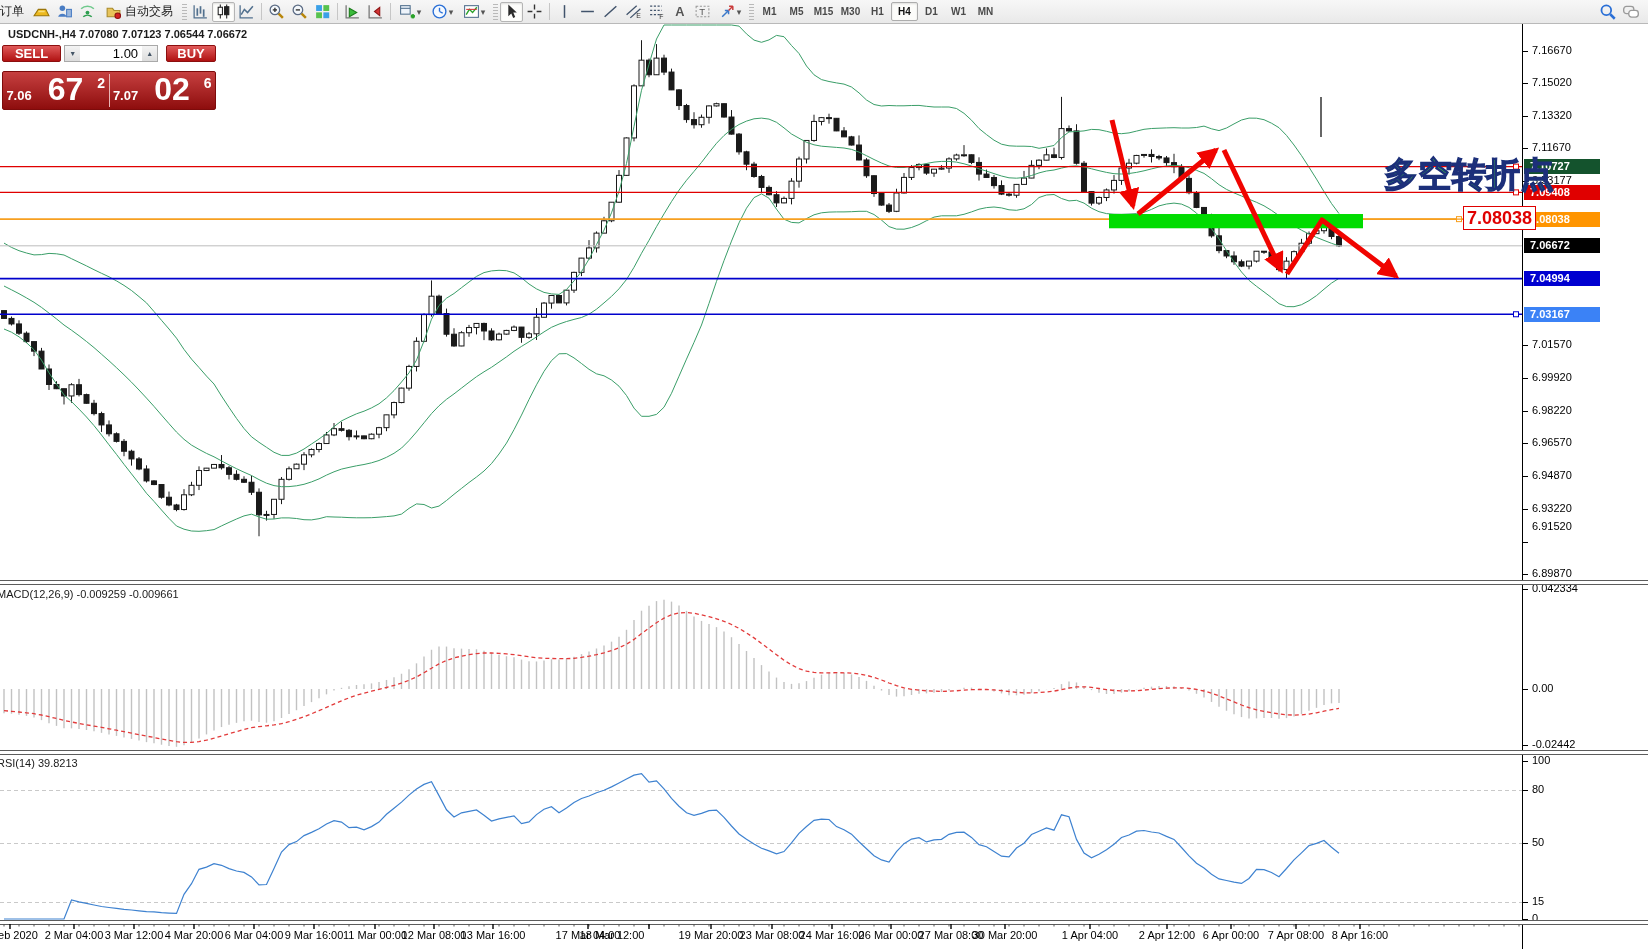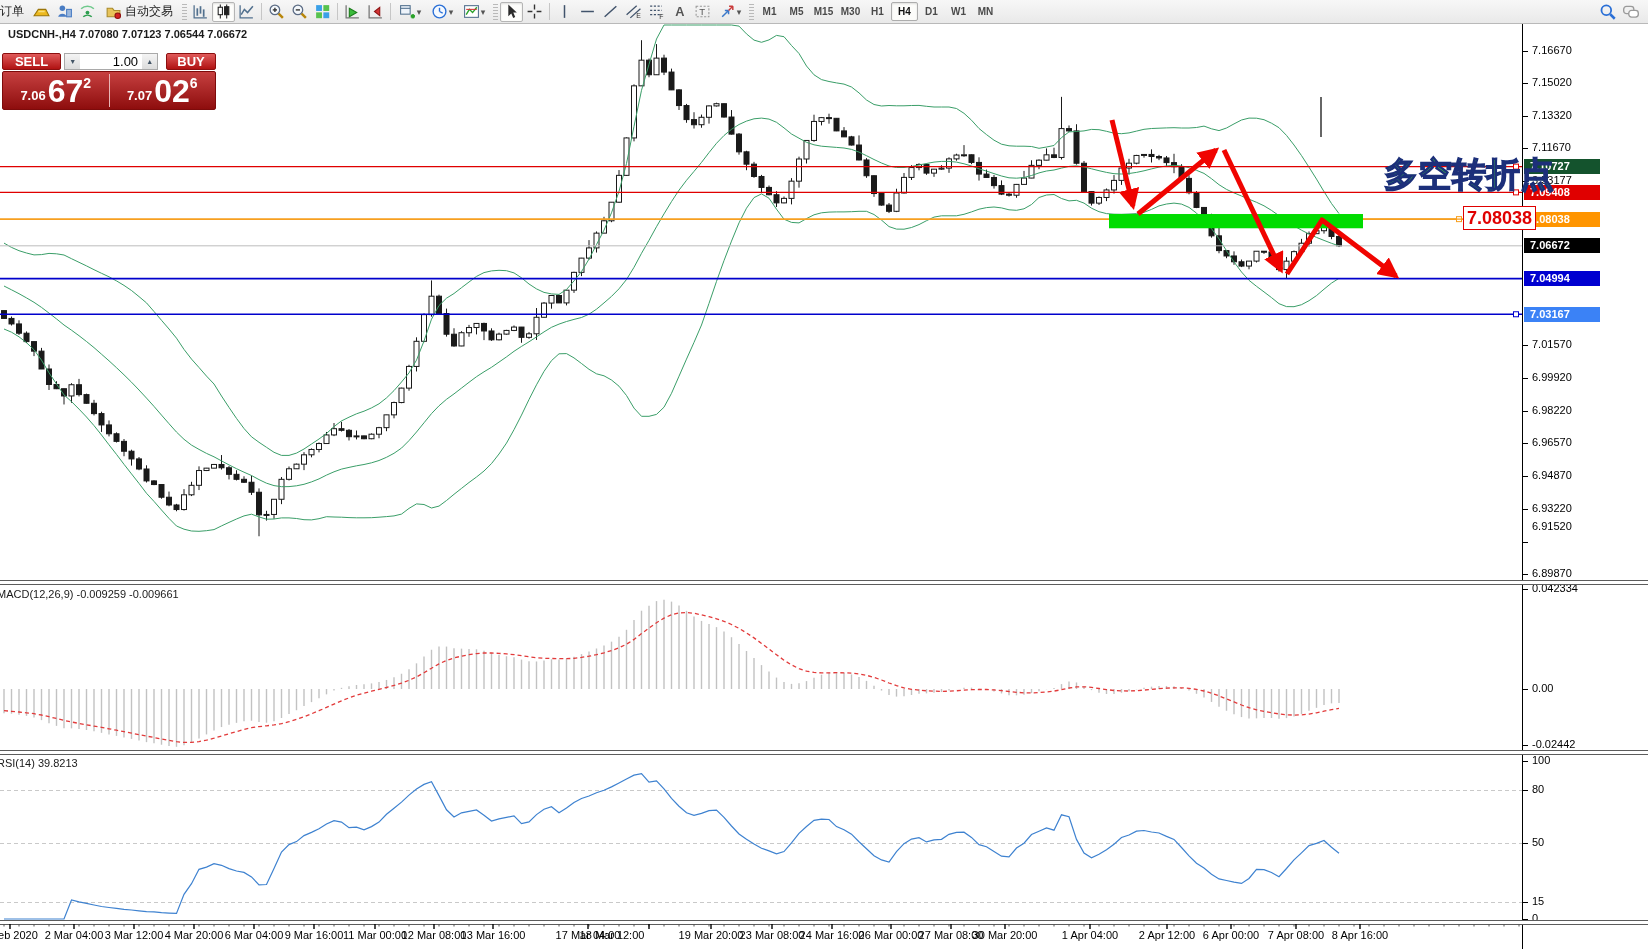--- a/index.html
+++ b/index.html
@@ -35,31 +35,31 @@
   #symline{position:absolute;left:8px;top:28px;font-size:11px;font-weight:bold;color:#1a1a1a;}
   #macdlab{position:absolute;left:-3px;top:588px;font-size:11px;color:#1a1a1a;}
   #rsilab{position:absolute;left:-3px;top:757px;font-size:11px;color:#1a1a1a;}
   #cnnote{position:absolute;left:1384px;top:152px;font-size:34px;font-weight:bold;color:#3fd43f;
           -webkit-text-stroke:1.3px #1c2f7a;letter-spacing:0px;white-space:nowrap;}
   #pricetag{position:absolute;left:1463px;top:206px;border:1px solid #e00000;background:#fff;
             color:#e00000;font-size:18px;font-weight:bold;padding:0 3px;line-height:22px;}
   .tlab{position:absolute;transform:translateX(-50%);top:929px;font-size:11px;color:#000;white-space:nowrap;}
   
   #panel{position:absolute;left:2px;top:45px;width:214px;}
-  #prow1{display:flex;height:25px;align-items:flex-end;}
+  #prow1{display:flex;height:25px;align-items:flex-start;}
   .redbtn{background:linear-gradient(#e05a5a,#b01212);border:1px solid #8c0f0f;border-radius:2px;
           color:#fff;font-size:13px;font-weight:bold;display:flex;align-items:center;justify-content:center;}
   #sellbtn{width:62px;}  #buybtn{width:52px;margin-left:8px;}
   #volgrp{display:flex;margin-left:3px;border:1px solid #a9a9a9;background:#fff;}
   .spin{width:15px;background:linear-gradient(#f4f4f4,#dcdcdc);border:0;display:flex;align-items:center;
         justify-content:center;font-size:7px;color:#456;}
   #volval{width:58px;font-size:13px;color:#000;display:flex;align-items:center;justify-content:flex-end;padding-right:4px;}
   #qrow{display:flex;height:37px;margin-top:1px;background:linear-gradient(#c64040,#8e0d0d);
         border:1px solid #7d0b0b;border-radius:2px;color:#fff;}
-  .q{flex:1;display:flex;align-items:center;justify-content:center;}
+  .q{flex:1;display:flex;align-items:flex-start;justify-content:center;gap:14px;}
   .q-small{font-size:13px;font-weight:bold;align-self:flex-end;margin-bottom:6px;margin-right:2px;}
   .q-big{font-size:32px;font-weight:bold;line-height:34px;}
   .q-sup{font-size:14px;font-weight:bold;align-self:flex-start;margin-top:3px;}
   .q-div{width:1px;background:#e9b6b6;margin:2px 0;}
   
   .tb svg{display:block;}
 </style>
 </head>
 <body>
 

